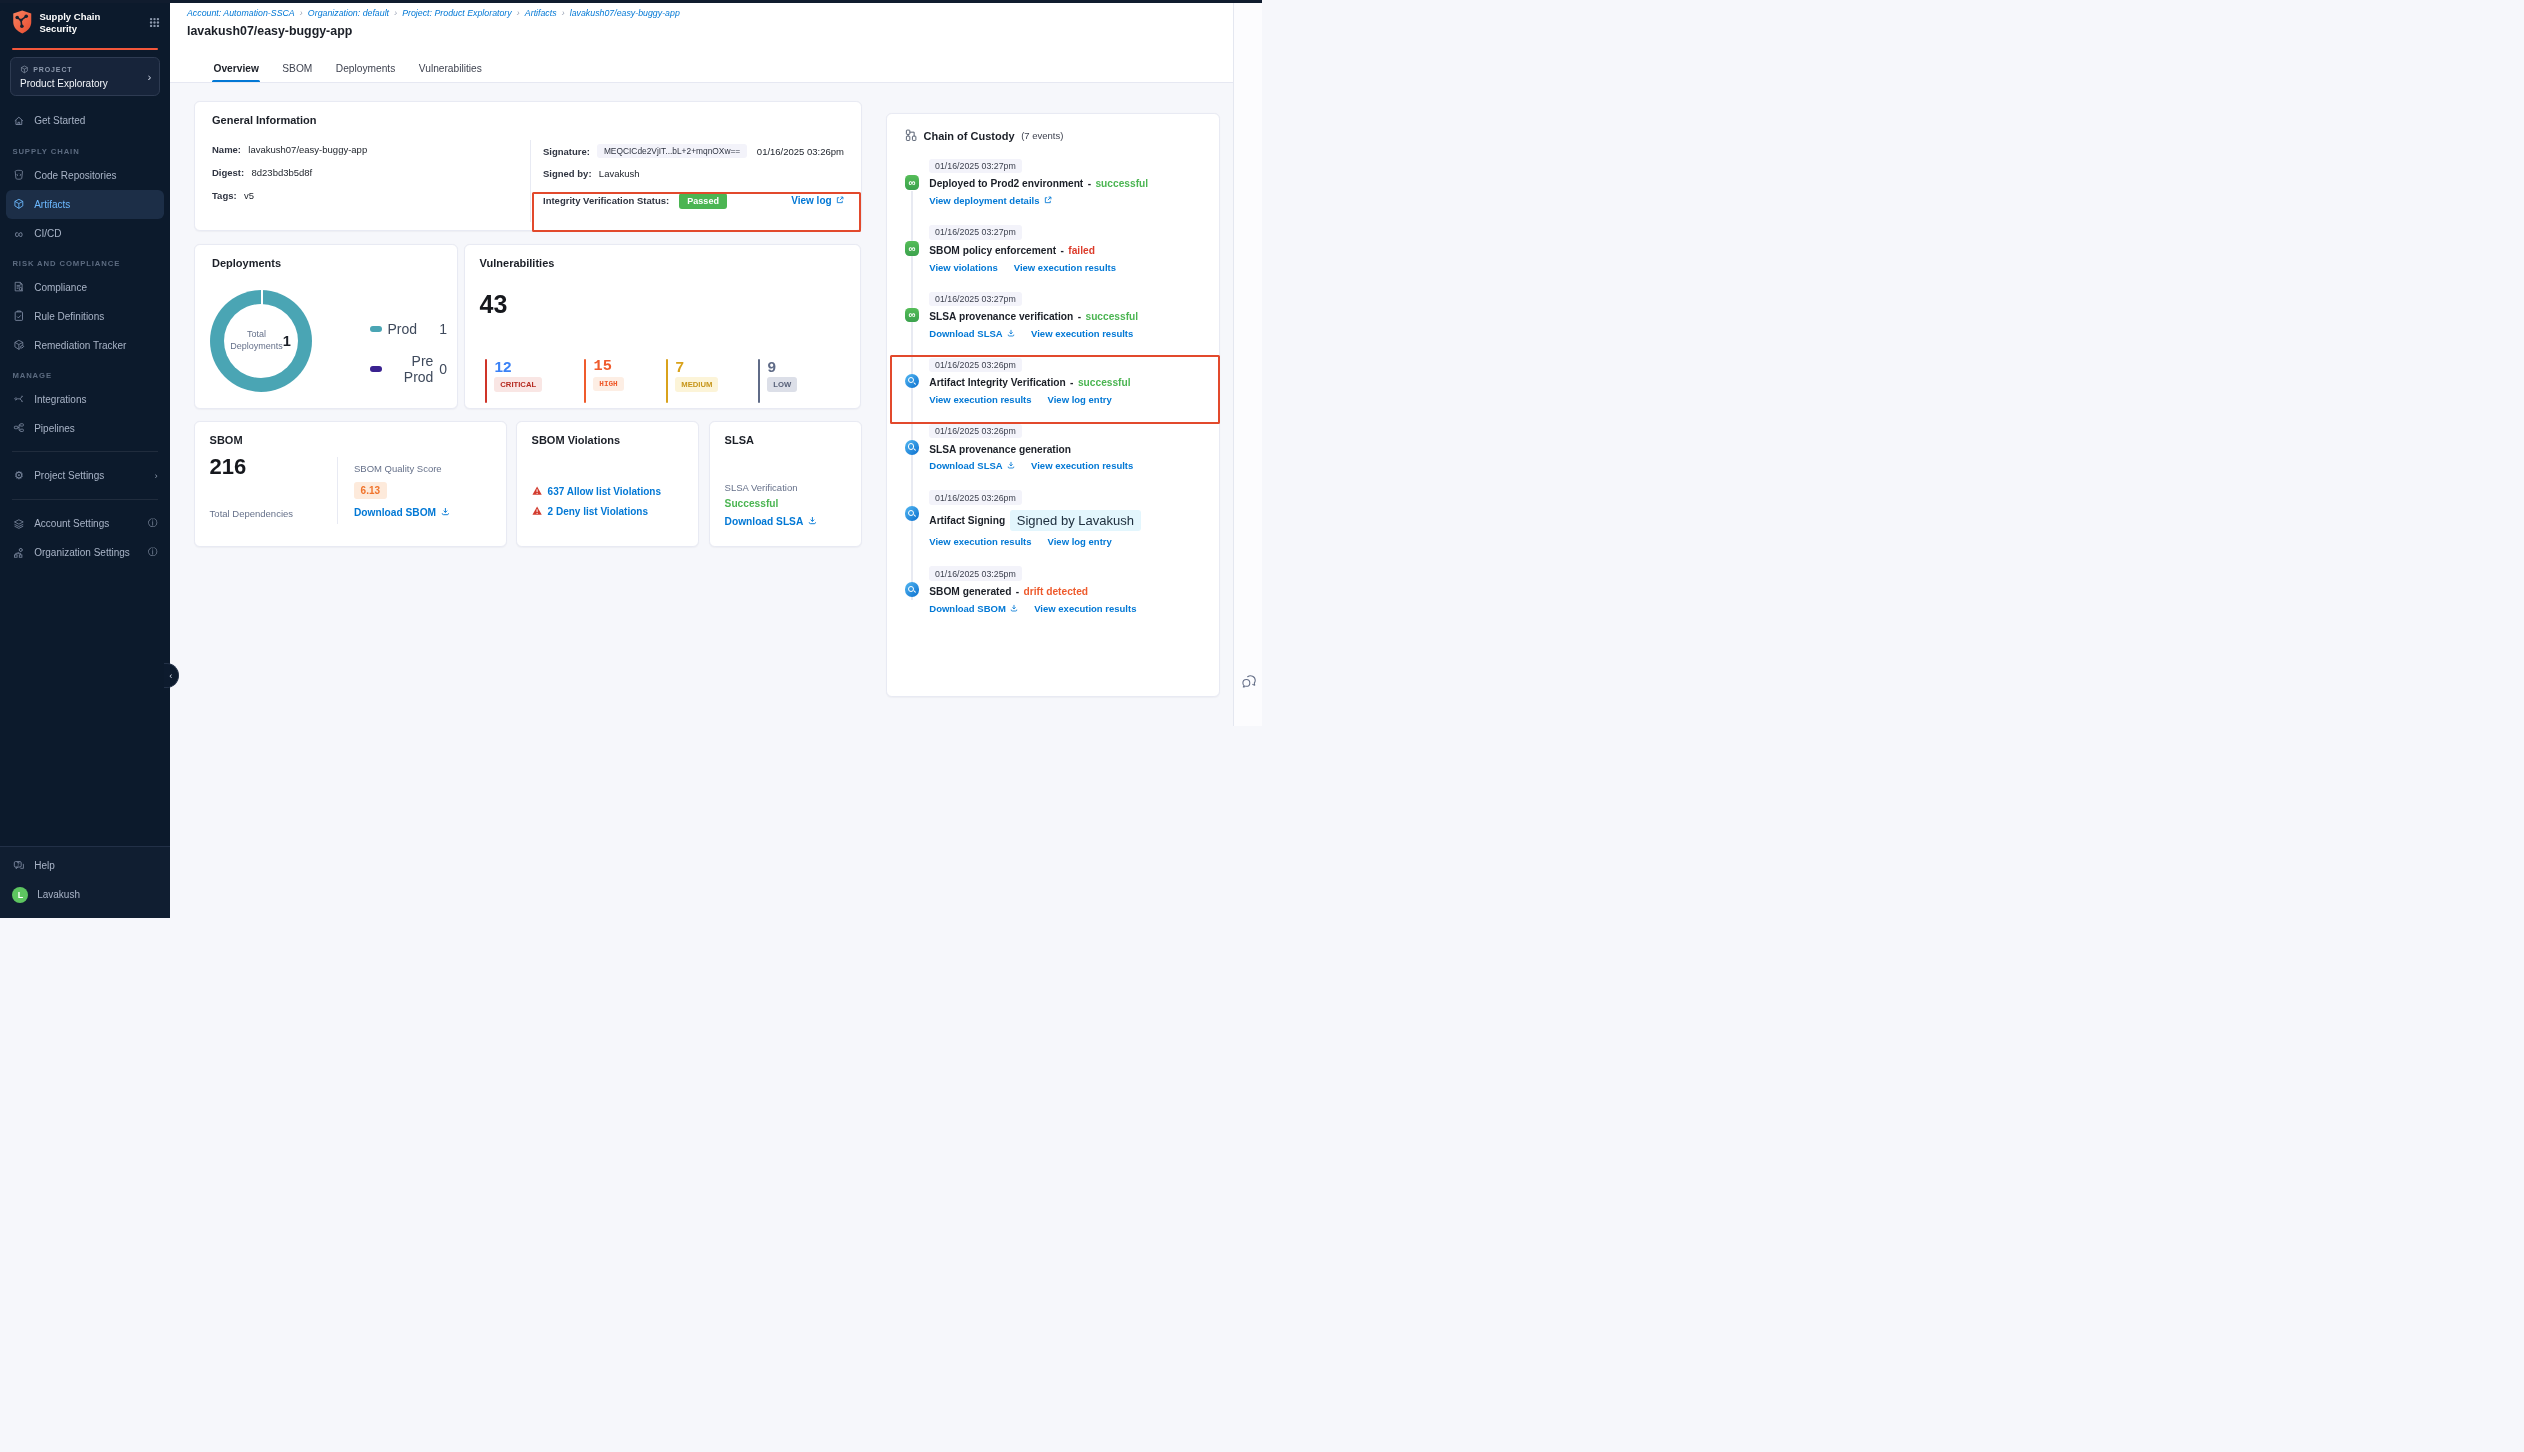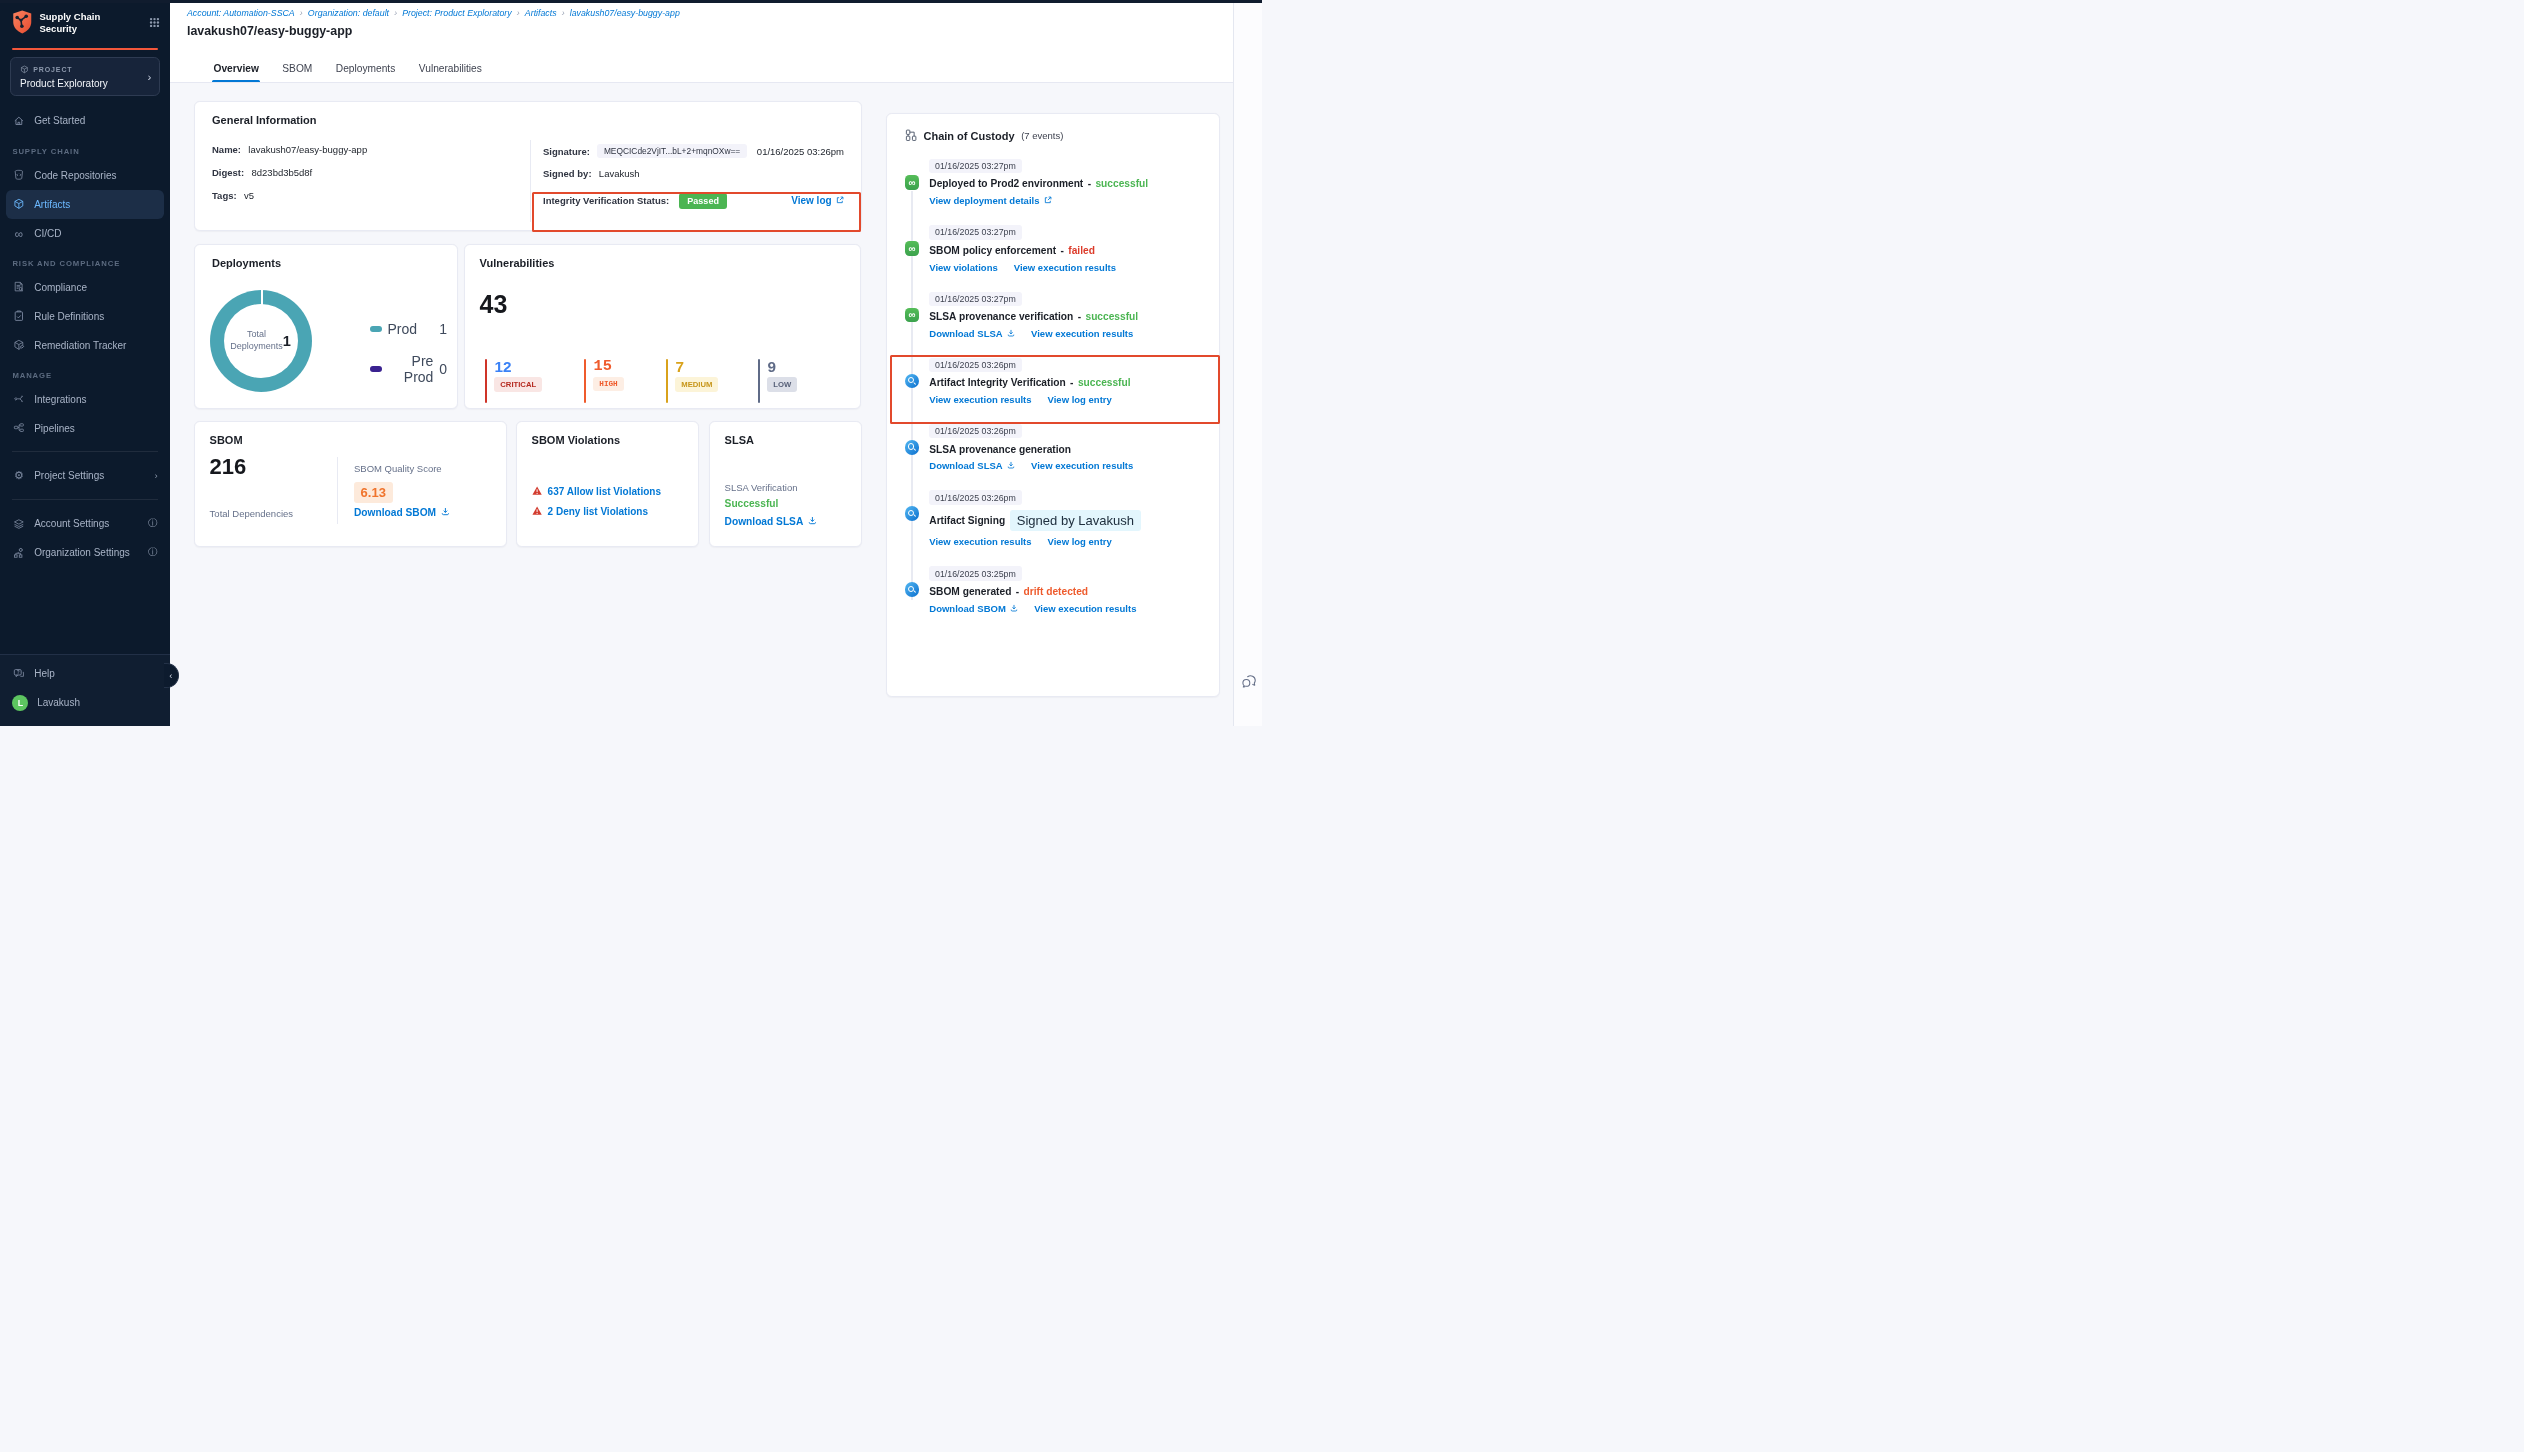--- a/index.html
+++ b/index.html
@@ -1,20 +1,20 @@
 <!DOCTYPE html>
 <html style="font-size:11.7px"><head>
 <meta charset="utf-8">
 <style>
   * { margin:0; padding:0; box-sizing:border-box; }
   html,body { width:1262px; height:726px; font-family:"Liberation Sans", sans-serif; background:#f6f7fb; overflow:hidden; }
   .topstrip { position:absolute; left:0; top:0; width:1262px; height:2.9px; background:#101c2e; z-index:50; }
 
   
-  .sidebar { position:absolute; left:0; top:0; width:170px; height:726px; background:#0c1a2c; color:#a9b4c7; z-index:20; }
+  .sidebar { position:absolute; left:0; top:0; width:170px; height:918px; background:#0c1a2c; color:#a9b4c7; z-index:20; }
   .logo-row { display:flex; align-items:center; padding:10.2px 10.2px 7.3px 11.7px; }
   .logo-text { font-size:9.5px; font-weight:700; color:#fff; line-height:1.25; margin-left:7.3px; flex:1; }
   .grid-ic { color:#8d99ad; cursor:pointer; }
   .brand-line { height:2.2px; background:#f4573b; margin:4.4px 11.7px 0 11.7px; border-radius:1.5px; }
   .proj-card { margin:7.3px 10.2px 0 10.2px; background:#17243a; border:0.7px solid #2e3b52; border-radius:5.8px; padding:6.6px 8.8px; position:relative; cursor:pointer; }
   .proj-kicker { display:flex; align-items:center; gap:4.4px; font-size:7px; letter-spacing:0.9px; color:#8d99ad; font-weight:700; }
   .proj-name { font-size:10px; color:#f2f5f9; margin-top:2.9px; }
   .proj-chev { position:absolute; right:7.3px; top:50%; transform:translateY(-54%); color:#c6cede; font-size:11.7px; }
   .nav-item { display:flex; align-items:center; gap:8.8px; height:29px; padding:0 12.4px; font-size:10px; cursor:pointer; }
   .nav-item .nic { width:13px; display:flex; justify-content:center; color:#7f8ca3; flex:none; }
@@ -83,21 +83,21 @@
   .sev.high { left:119px;font-family:Liberation Mono, monospace; } .sev.high .bar{background:#ef5b2c;} .sev.high .cnt{color:#ef5b2c;} .sev.high .sbadge{background:#fdeee4;color:#ef5b2c;}
   .sev.medium { left:201px; } .sev.medium .bar{background:#d9a21b;} .sev.medium .cnt{color:#d9a21b;} .sev.medium .sbadge{background:#fcf4d8;color:#c6951a;}
   .sev.low { left:293px; } .sev.low .bar{background:#5f6b87;} .sev.low .cnt{color:#5f6b87;} .sev.low .sbadge{background:#dcdfe8;color:#565f77;}
 
   
   .sbom { left:24px; top:338px; width:313px; height:126px; padding:11.7px 14.6px; }
   .sbom-total { position:absolute; left:14.6px; top:32px; font-size:22px; font-weight:700; color:#16181d; }
   .sbom-total-label { position:absolute; left:14.6px; top:86px; font-size:9.5px; color:#66718a; }
   .sbom-div { position:absolute; left:142px; top:35px; height:67px; width:0.7px; background:#e8eaf3; }
   .q-label { position:absolute; left:159px; top:41px; font-size:9.5px; color:#66718a; }
-  .q-badge { position:absolute; left:159px; top:60px; background:#fdeadb; color:#f0742c; font-weight:700; font-size:13px; border-radius:2.9px; padding:2.9px 6.6px; }
+  .q-badge { position:absolute; left:159px; top:60px; background:#fdeadb; color:#f0742c; font-weight:700; font-size:10px; border-radius:2.9px; padding:2.9px 6.6px; }
   .dl-link { color:#0278d5; font-size:10.2px; font-weight:700; display:flex; align-items:center; gap:5.1px; cursor:pointer; }
   .sbom .dl-link { position:absolute; left:159px; top:85px; }
 
   
   .viol { left:346px; top:338px; width:183px; height:126px; padding:11.7px 14.6px; }
   .viol-item { position:absolute; left:14.6px; display:flex; align-items:center; gap:5.8px; color:#0278d5; font-size:10px; font-weight:600; cursor:pointer; }
 
   
   .slsa { left:539px; top:338px; width:153px; height:126px; padding:11.7px 14.6px; }
   .slsa-lab { position:absolute; left:14.6px; top:60px; font-size:9.5px; color:#66718a; }

